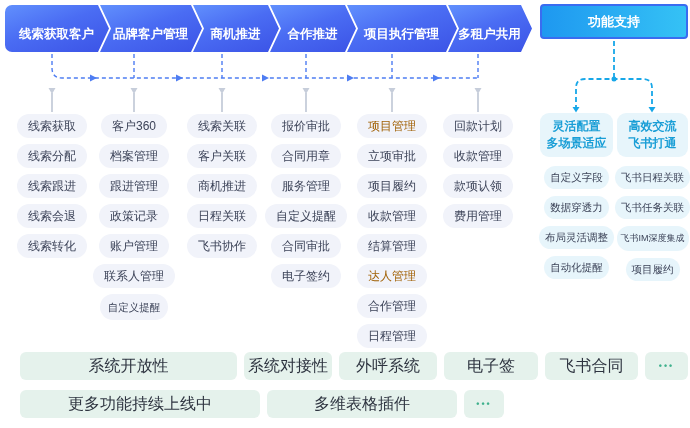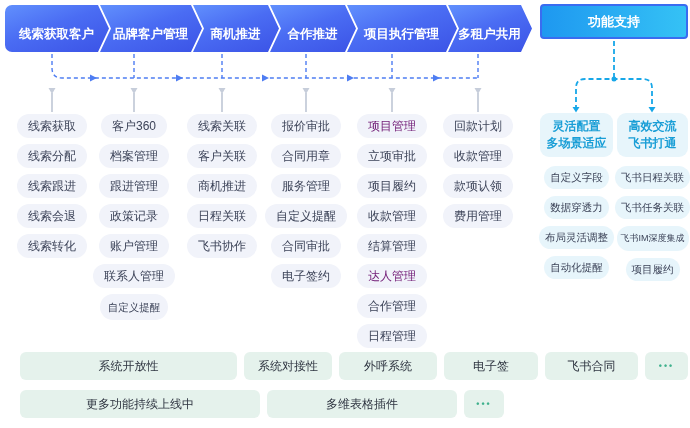--- a/index.html
+++ b/index.html
@@ -28,38 +28,38 @@
     border:2px solid #3a6cf0;border-radius:4px;box-sizing:border-box;
     color:#fff;font-weight:bold;font-size:13px;
     display:flex;align-items:center;justify-content:center;
   }
   
   .col{position:absolute;top:114px;display:flex;flex-direction:column;align-items:center;gap:6px;}
   .pill{
     background:#f1f3fa;color:#3c4358;font-size:12px;line-height:14px;
     border-radius:13px;padding:5px 11px;white-space:nowrap;box-sizing:border-box;
   }
-  .pill.hl{color:#701a75;}
+  .pill.hl{color:#a16207;}
   .pill.sm{font-size:10.5px;padding:6px 8px;}
   
   .sgroup{position:absolute;top:113px;display:flex;flex-direction:column;align-items:center;gap:7px;}
   .shead{
     width:100%;box-sizing:border-box;background:#e7f5fb;color:#199ed6;
     font-size:12px;font-weight:bold;text-align:center;line-height:17px;
     border-radius:9px;padding:5px 2px;margin-bottom:2px;
   }
   .sitem{
     background:#e7f5fb;color:#3c4358;font-size:10.5px;line-height:13px;
     border-radius:12px;padding:5px 6px;white-space:nowrap;box-sizing:border-box;
   }
   .sitem.sm{font-size:9px;padding:6px 4px;}
   
   .brow{position:absolute;left:20px;display:flex;gap:7px;}
   .bbox{
-    height:28px;background:#e5f2ec;border-radius:6px;color:#2e3440;font-size:12px;
+    height:28px;background:#e5f2ec;border-radius:6px;color:#2e3440;font-size:16px;
     display:flex;align-items:center;justify-content:center;white-space:nowrap;box-sizing:border-box;
   }
   .bbox.more{color:#3fb18d;font-weight:bold;font-size:9px;letter-spacing:2px;}
 </style>
 </head>
 <body>
 
 <svg id="connector-svg" width="690" height="428" viewBox="0 0 690 428">
 
   <g stroke="#4e7df2" stroke-width="1.4" fill="none" stroke-dasharray="4 3">

